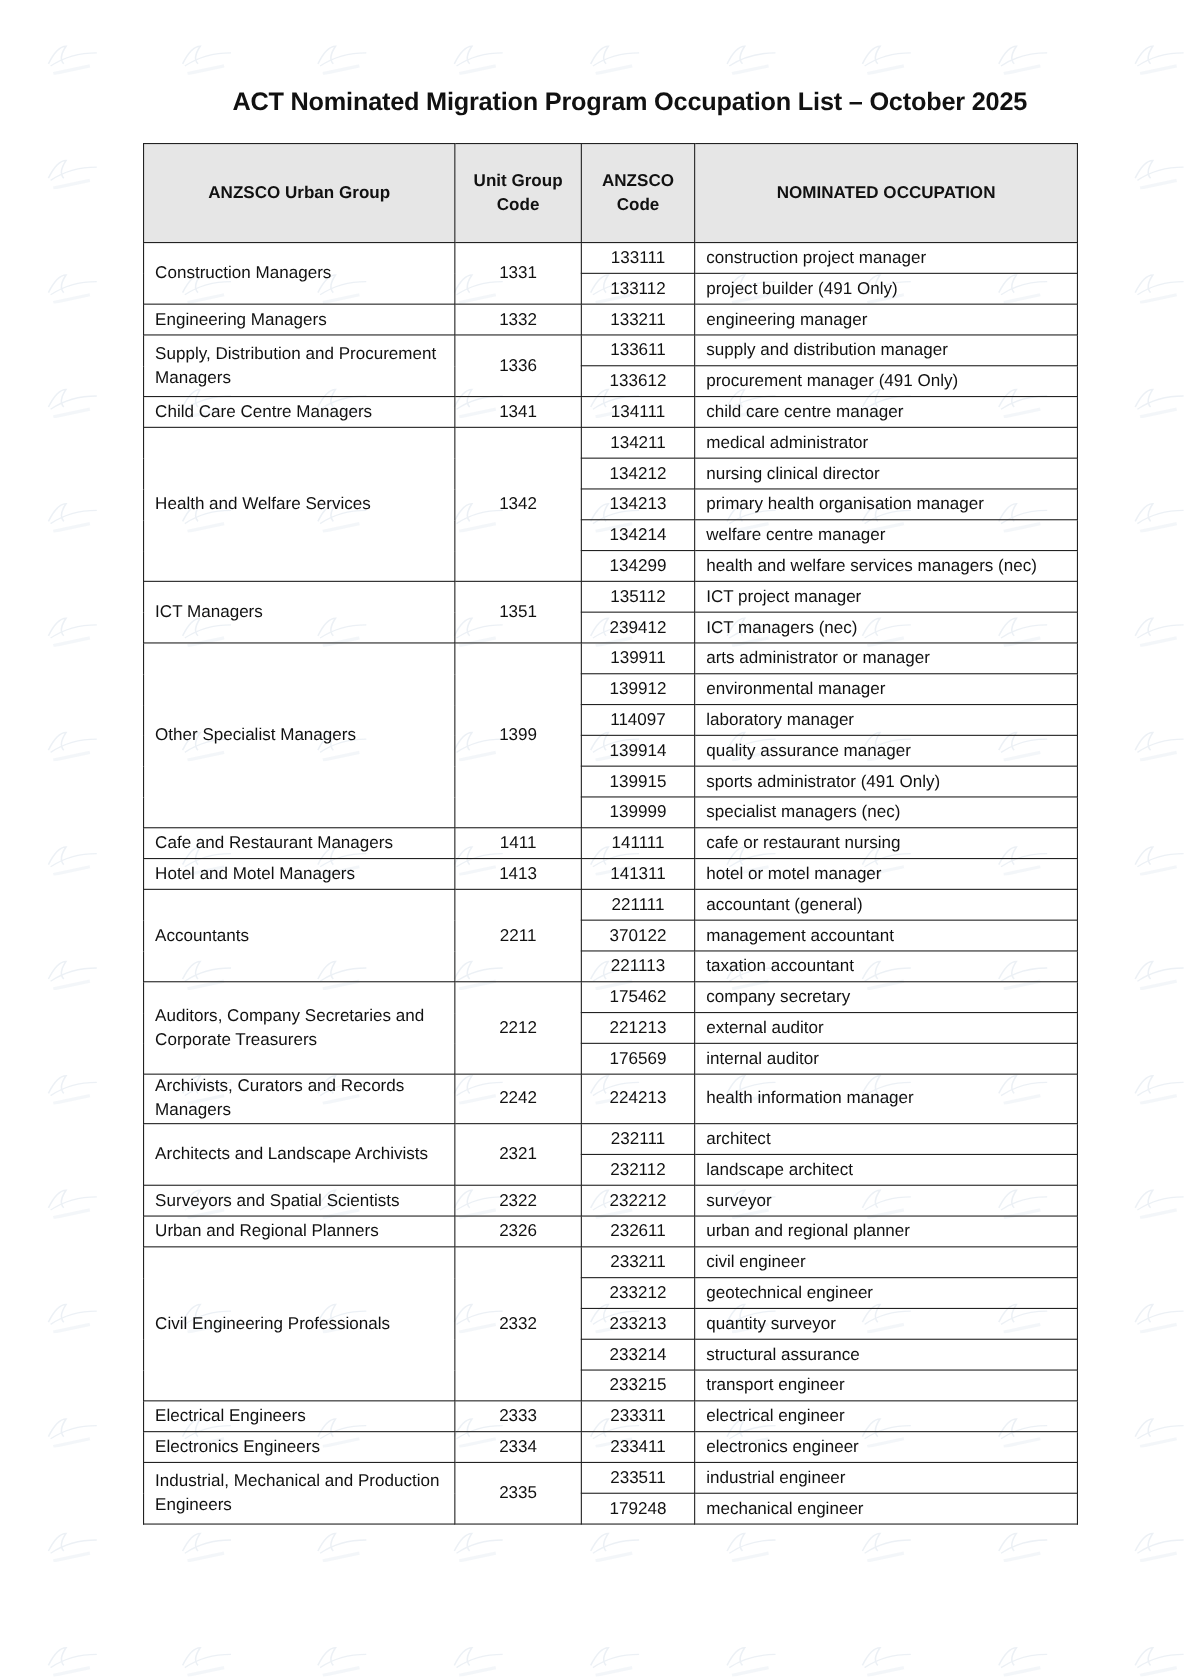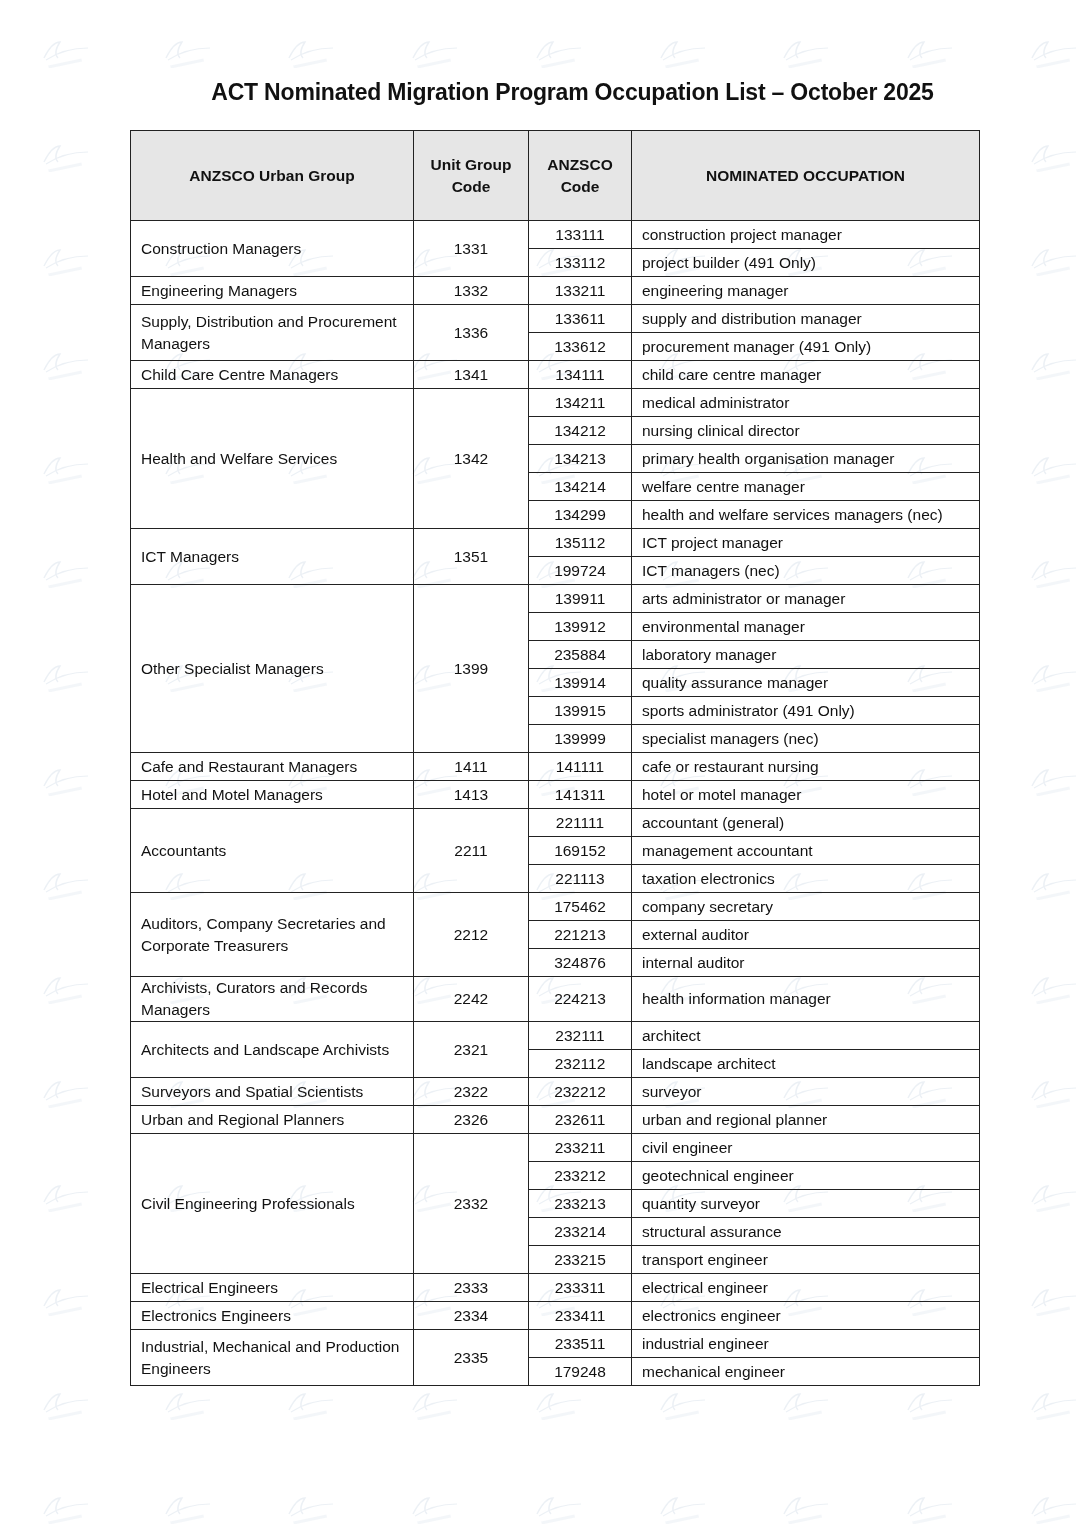--- a/index.html
+++ b/index.html
@@ -775,35 +775,35 @@
         <td class="code">134299</td>
         <td class="occ-name">health and welfare services managers (nec)</td>
       </tr>
       <tr>
         <td class="group" rowspan="2">ICT Managers</td>
         <td class="ugc" rowspan="2">1351</td>
         <td class="code">135112</td>
         <td class="occ-name">ICT project manager</td>
       </tr>
       <tr>
-        <td class="code">199724</td>
+        <td class="code">239412</td>
         <td class="occ-name">ICT managers (nec)</td>
       </tr>
       <tr>
         <td class="group" rowspan="6">Other Specialist Managers</td>
         <td class="ugc" rowspan="6">1399</td>
         <td class="code">139911</td>
         <td class="occ-name">arts administrator or manager</td>
       </tr>
       <tr>
         <td class="code">139912</td>
         <td class="occ-name">environmental manager</td>
       </tr>
       <tr>
-        <td class="code">235884</td>
+        <td class="code">114097</td>
         <td class="occ-name">laboratory manager</td>
       </tr>
       <tr>
         <td class="code">139914</td>
         <td class="occ-name">quality assurance manager</td>
       </tr>
       <tr>
         <td class="code">139915</td>
         <td class="occ-name">sports administrator (491 Only)</td>
       </tr>
@@ -823,39 +823,39 @@
         <td class="code">141311</td>
         <td class="occ-name">hotel or motel manager</td>
       </tr>
       <tr>
         <td class="group" rowspan="3">Accountants</td>
         <td class="ugc" rowspan="3">2211</td>
         <td class="code">221111</td>
         <td class="occ-name">accountant (general)</td>
       </tr>
       <tr>
-        <td class="code">169152</td>
+        <td class="code">370122</td>
         <td class="occ-name">management accountant</td>
       </tr>
       <tr>
         <td class="code">221113</td>
-        <td class="occ-name">taxation electronics</td>
+        <td class="occ-name">taxation accountant</td>
       </tr>
       <tr>
         <td class="group" rowspan="3">Auditors, Company Secretaries and Corporate Treasurers</td>
         <td class="ugc" rowspan="3">2212</td>
         <td class="code">175462</td>
         <td class="occ-name">company secretary</td>
       </tr>
       <tr>
         <td class="code">221213</td>
         <td class="occ-name">external auditor</td>
       </tr>
       <tr>
-        <td class="code">324876</td>
+        <td class="code">176569</td>
         <td class="occ-name">internal auditor</td>
       </tr>
       <tr style="height: 45px;">
         <td class="group" rowspan="1">Archivists, Curators and Records Managers</td>
         <td class="ugc" rowspan="1">2242</td>
         <td class="code">224213</td>
         <td class="occ-name">health information manager</td>
       </tr>
       <tr>
         <td class="group" rowspan="2">Architects and Landscape Archivists</td>

